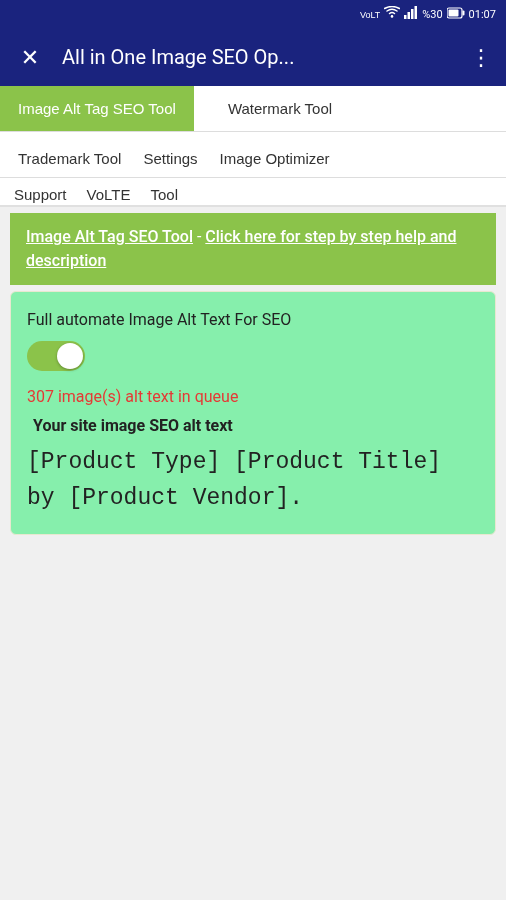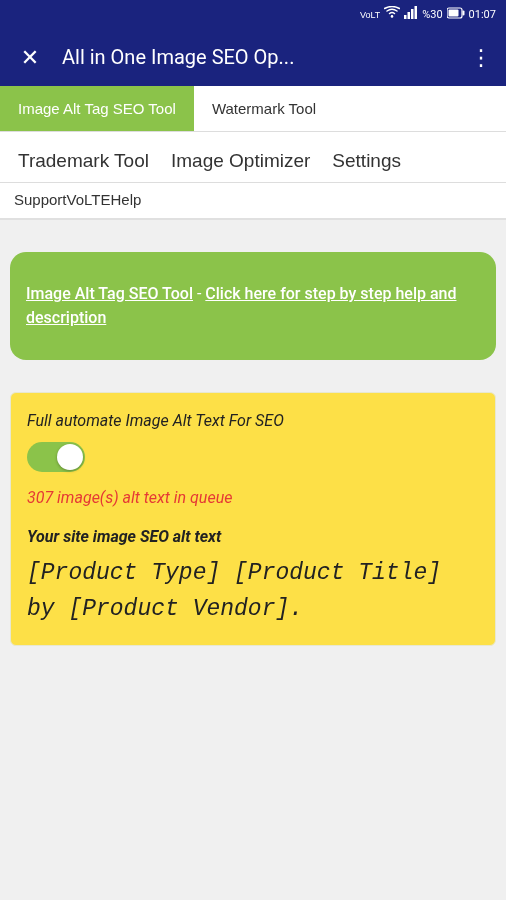--- a/index.html
+++ b/index.html
@@ -88,85 +88,86 @@
     }
 
     .primary-tab.active {
       background: #8bc34a;
       color: white;
     }
 
     .primary-tab.inactive {
       background: white;
       color: #333;
+      margin-left: 16px;
     }
 
     
     .secondary-nav {
       background: white;
       padding: 10px 14px 0 14px;
       display: flex;
       gap: 14px;
       flex-wrap: wrap;
       border-bottom: 1px solid #ddd;
     }
 
     .secondary-nav-item {
       padding: 8px 4px 10px 4px;
-      font-size: 19px;
+      font-size: 15px;
       color: #333;
       cursor: pointer;
       border: none;
       background: transparent;
     }
 
     
     .third-nav {
       background: white;
-      padding: 8px 14px 10px 14px;
-      display: flex;
+      padding: 8px 14px 2px 14px;
+      display: flex;
+      gap: 20px;
       border-bottom: 2px solid #e0e0e0;
     }
 
     .third-nav-item {
       font-size: 15px;
       color: #333;
       cursor: pointer;
       border: none;
       background: transparent;
     }
 
     
     .green-banner {
       background: #8bc34a;
-      margin: 32px 10px;
-      border-radius: 16px;
-      padding: 30px 16px;
+      margin: 6px 10px;
+      border-radius: 0;
+      padding: 12px 16px;
     }
 
     .green-banner-text {
       color: white;
       font-size: 16px;
       line-height: 1.5;
     }
 
     .green-banner-link {
       text-decoration: underline;
       color: white;
       font-weight: 500;
     }
 
     
     .main-card {
-      background: #fde047;
+      background: #86efac;
       margin: 0 10px;
       border-radius: 6px;
       padding: 18px 16px;
       border: 1px solid #e8e8d0;
-      font-style: italic;
     }
 
     .automate-label {
       font-size: 16px;
       color: #222;
       margin-bottom: 12px;
     }
 
     
     .toggle-container {
@@ -190,29 +191,30 @@
       position: absolute;
       top: 2px;
       right: 2px;
       box-shadow: 0 1px 3px rgba(0,0,0,0.3);
     }
 
     
     .queue-text {
       color: #e53935;
       font-size: 16px;
-      margin-bottom: 20px;
+      margin-bottom: 10px;
     }
 
     
     .seo-label {
       font-size: 16px;
       font-weight: 700;
       color: #222;
       margin-bottom: 10px;
+      margin-left: 6px;
     }
 
     .seo-value {
       font-family: 'Courier New', Courier, monospace;
       font-size: 23px;
       color: #222;
       line-height: 1.55;
       background: transparent;
     }
   </style>
@@ -261,28 +263,28 @@
   <span class="app-bar-menu">⋮</span>
 </div>
 
 <div class="primary-tabs">
   <button class="primary-tab active">Image Alt Tag SEO Tool</button>
   <button class="primary-tab inactive">Watermark Tool</button>
 </div>
 
 <div class="secondary-nav">
   <button class="secondary-nav-item">Trademark Tool</button>
+  <button class="secondary-nav-item">Settings</button>
   <button class="secondary-nav-item">Image Optimizer</button>
-  <button class="secondary-nav-item">Settings</button>
 </div>
 
 <div class="third-nav">
   <button class="third-nav-item">Support</button>
   <button class="third-nav-item">VoLTE</button>
-  <button class="third-nav-item">Help</button>
+  <button class="third-nav-item">Tool</button>
 </div>
 
 <div class="green-banner">
   <span class="green-banner-text">
     <span style="text-decoration:underline; font-weight:500;">Image Alt Tag SEO Tool</span><span> - </span><a class="green-banner-link" href="#">Click here for step by step help and description</a>
   </span>
 </div>
 
 <div class="main-card">
   <div class="automate-label">Full automate Image Alt Text For SEO</div>

